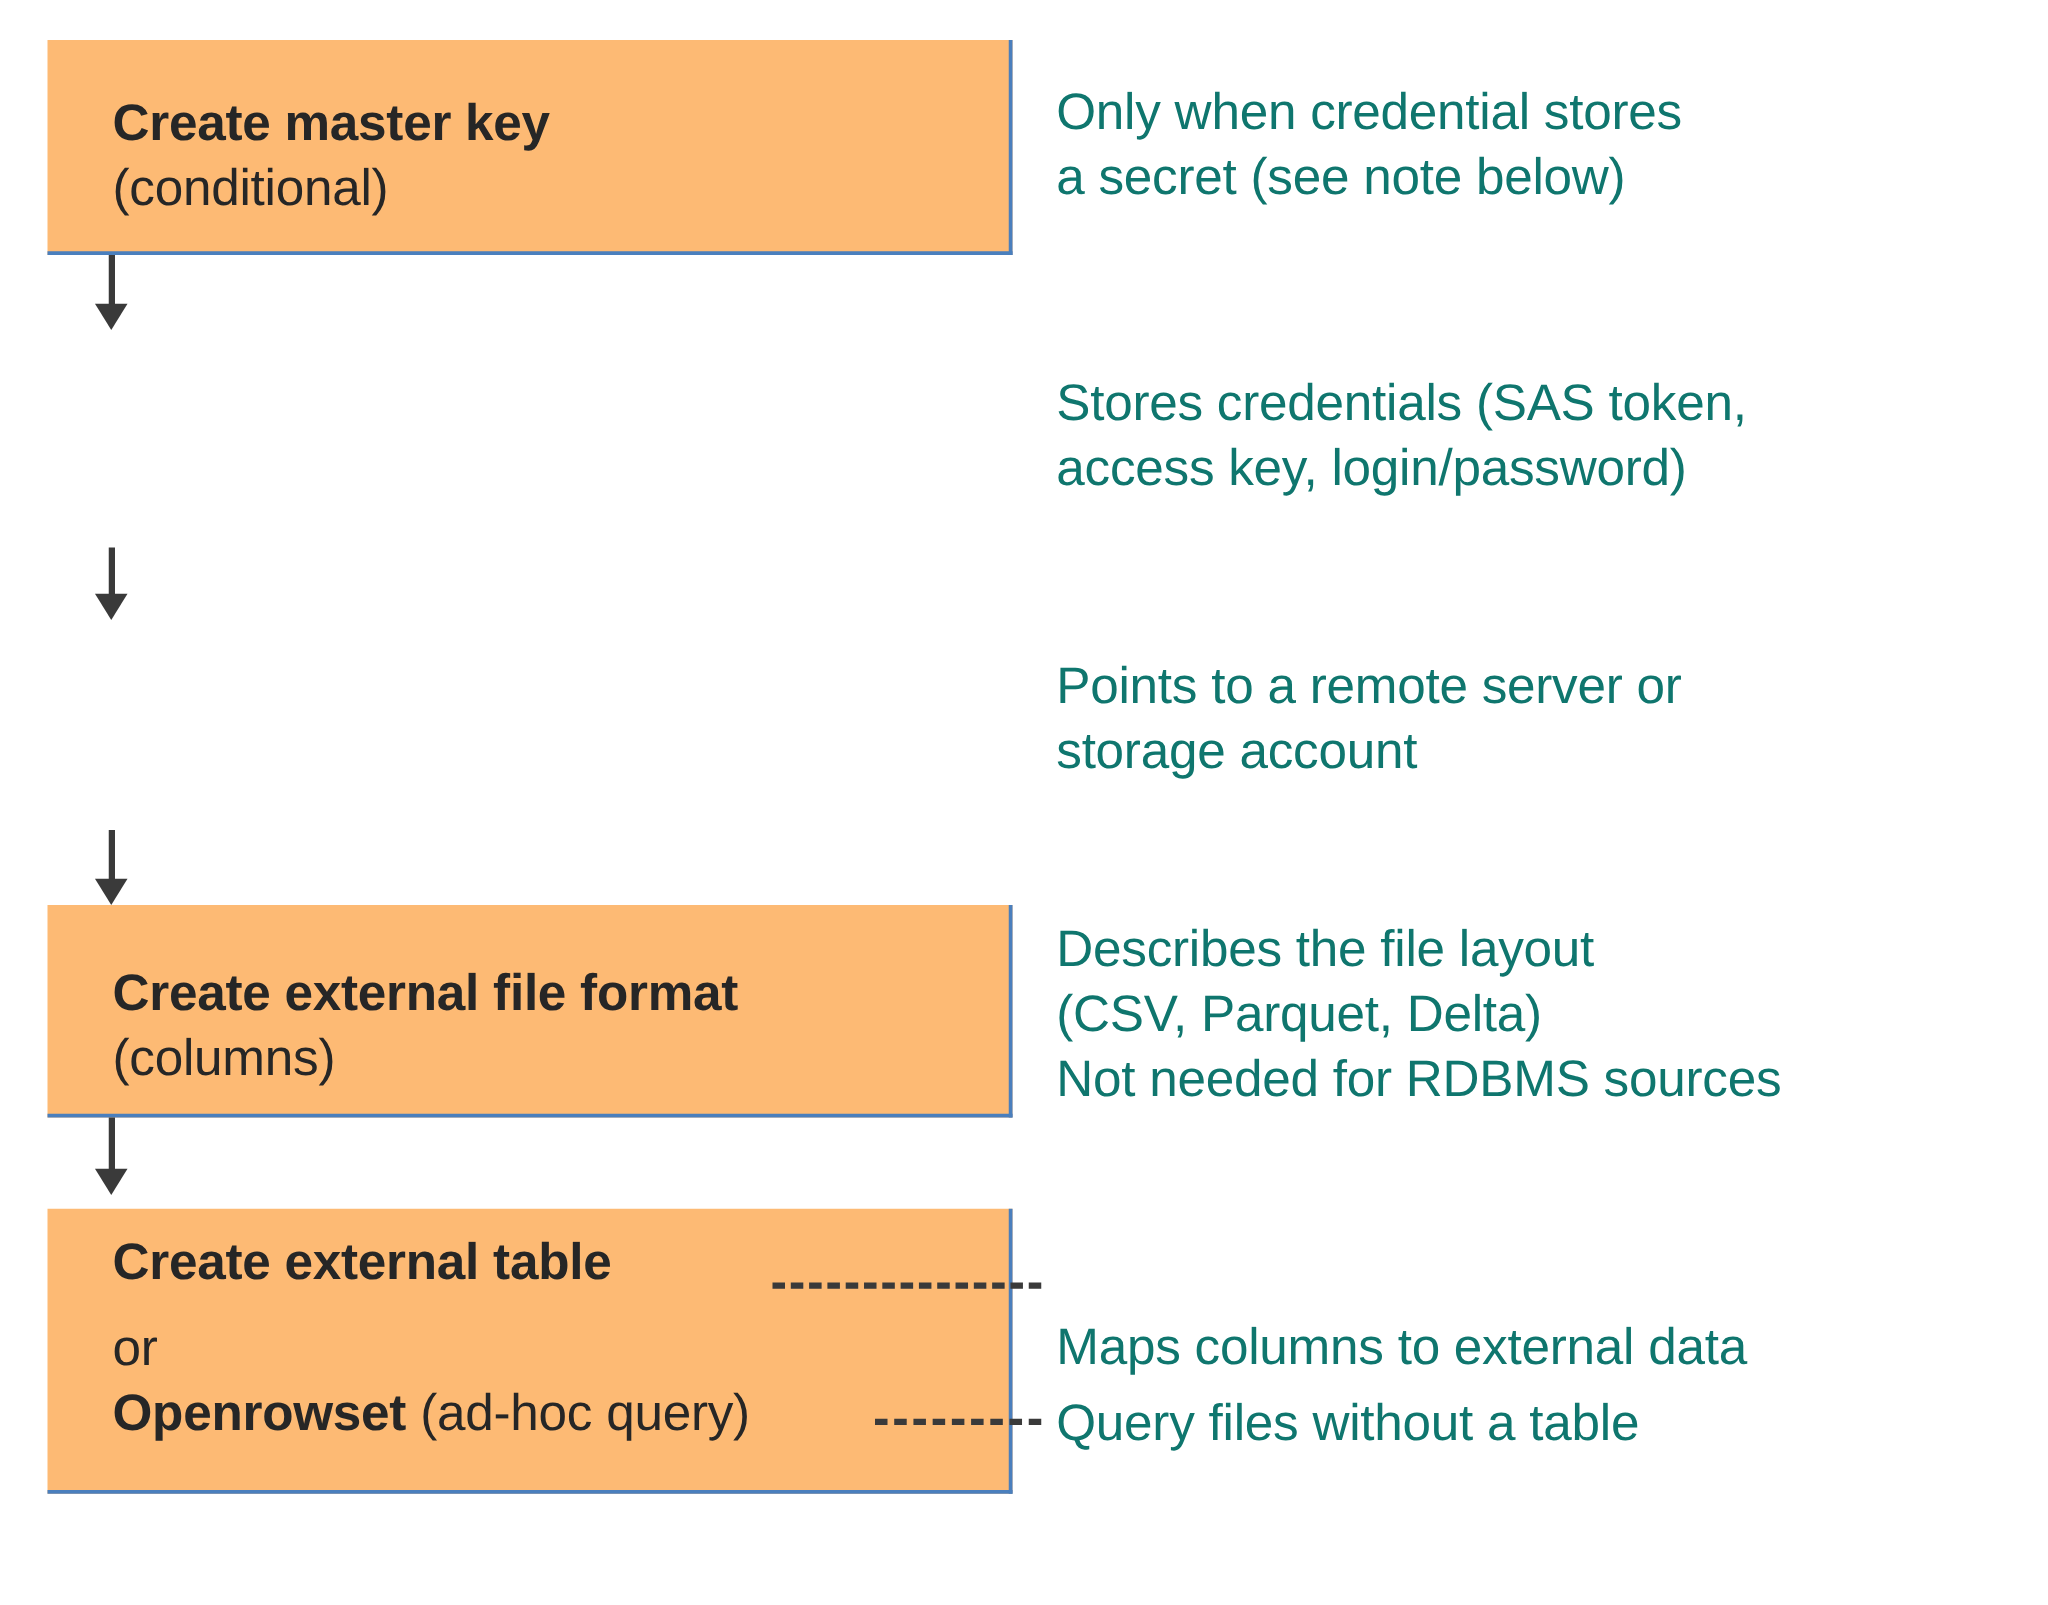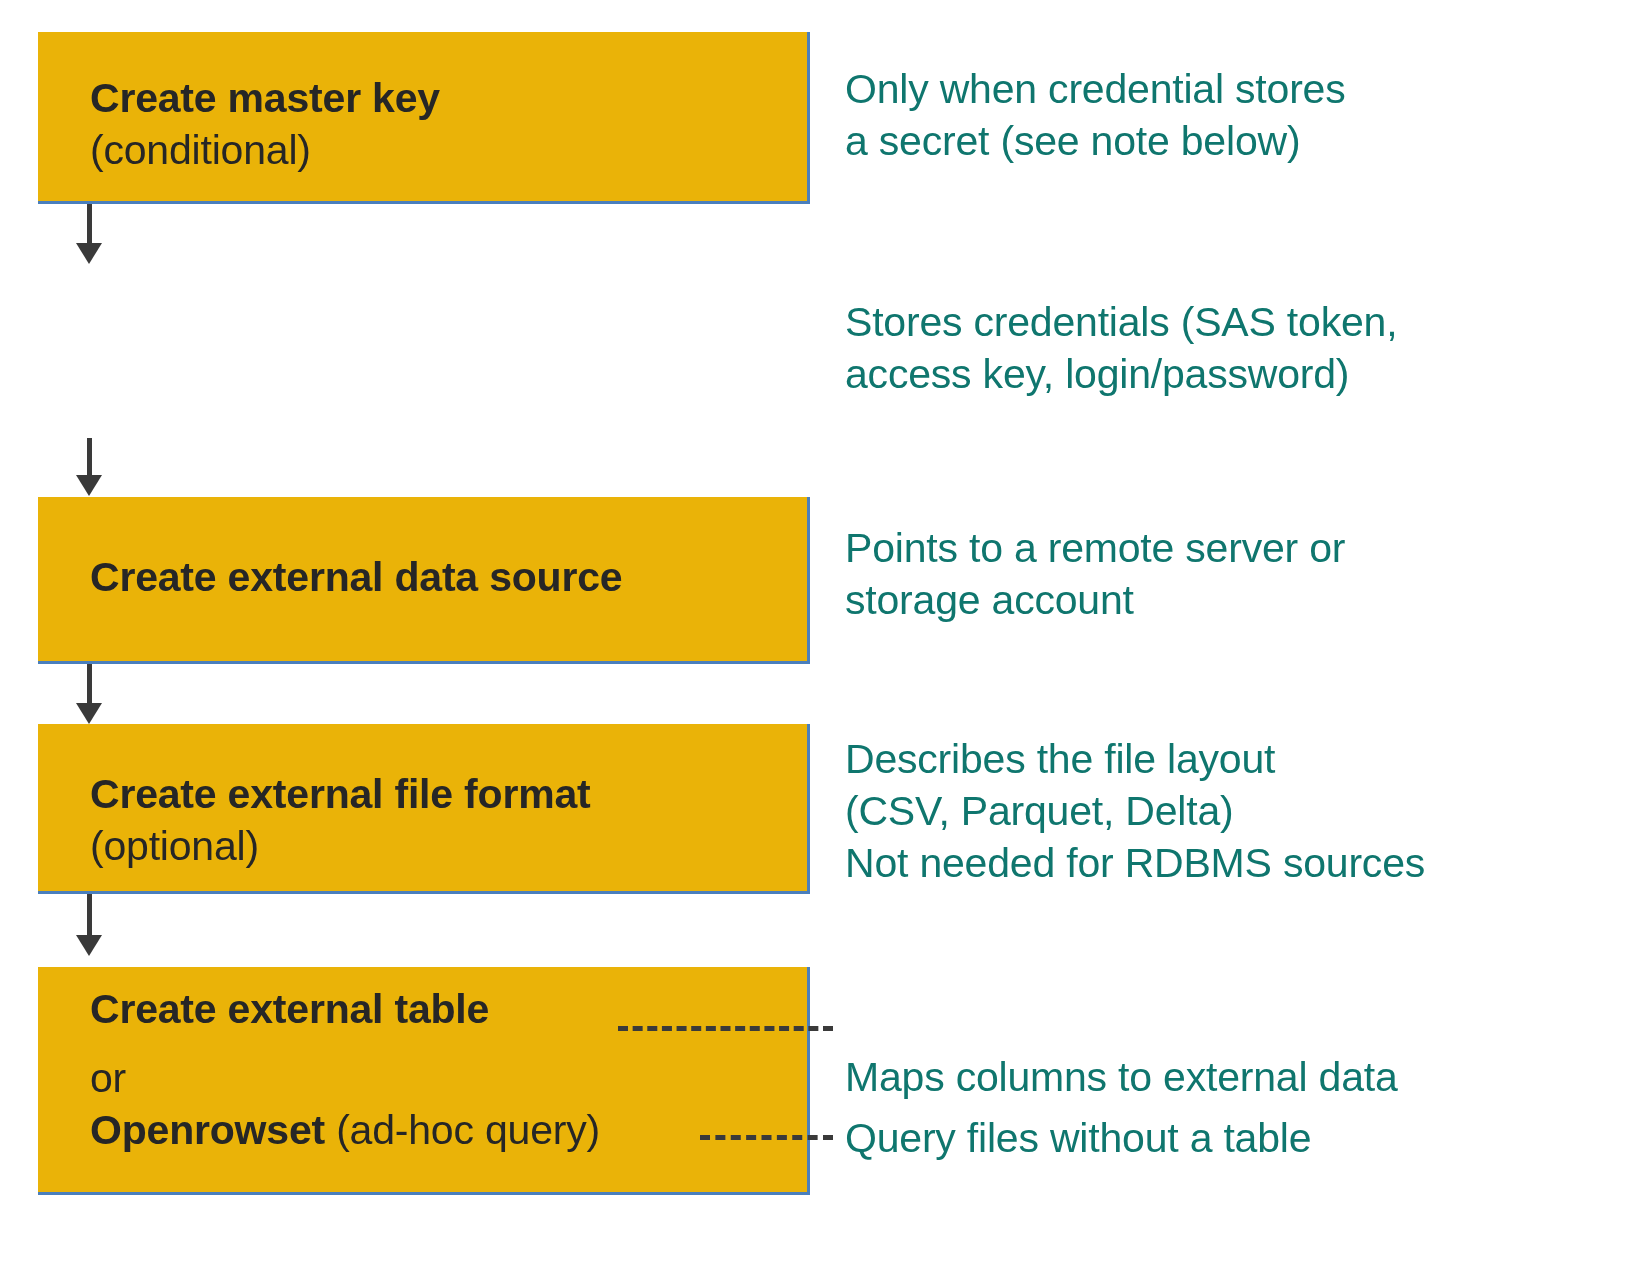--- a/index.html
+++ b/index.html
@@ -16,21 +16,21 @@
   }
   #canvas {
     position: relative;
     width: 1638px;
     height: 1284px;
   }
 
   
   .flow-box {
     position: absolute;
-    background: #eab308;
+    background: #fdba74;
     border-right: 3px solid #4a7fbd;
     border-bottom: 3px solid #4a7fbd;
     box-sizing: border-box;
   }
   .box-text {
     position: absolute;
     left: 52px;
     right: 10px;
     font-size: 41px;
     line-height: 1.27;
@@ -104,37 +104,32 @@
   </div>
 
   <div class="desc" style="left:845px; top:296px; width:760px;">Stores credentials (SAS token,
 access key, login/password)</div>
 
   <div class="arrow" style="left:76px; top:438px; height:58px;">
     <div class="shaft" style="height:38px;"></div>
     <div class="head" style="top:37px;"></div>
   </div>
 
-  <div class="flow-box" style="left:38px; top:497px; width:772px; height:167px;">
-    <div class="box-text" style="top:54px;">
-      <span class="bold">Create external data source</span>
-    </div>
-  </div>
   <div class="desc" style="left:845px; top:522px; width:760px;">Points to a remote server or
 storage account</div>
 
   <div class="arrow" style="left:76px; top:664px; height:60px;">
     <div class="shaft" style="height:40px;"></div>
     <div class="head" style="top:39px;"></div>
   </div>
 
   <div class="flow-box" style="left:38px; top:724px; width:772px; height:170px;">
     <div class="box-text" style="top:44px;">
       <span class="bold">Create external file format</span><br>
-      <span class="reg">(optional)</span>
+      <span class="reg">(columns)</span>
     </div>
   </div>
   <div class="desc" style="left:845px; top:733px; width:780px;">Describes the file layout
 (CSV, Parquet, Delta)
 Not needed for RDBMS sources</div>
 
   <div class="arrow" style="left:76px; top:894px; height:62px;">
     <div class="shaft" style="height:42px;"></div>
     <div class="head" style="top:41px;"></div>
   </div>

